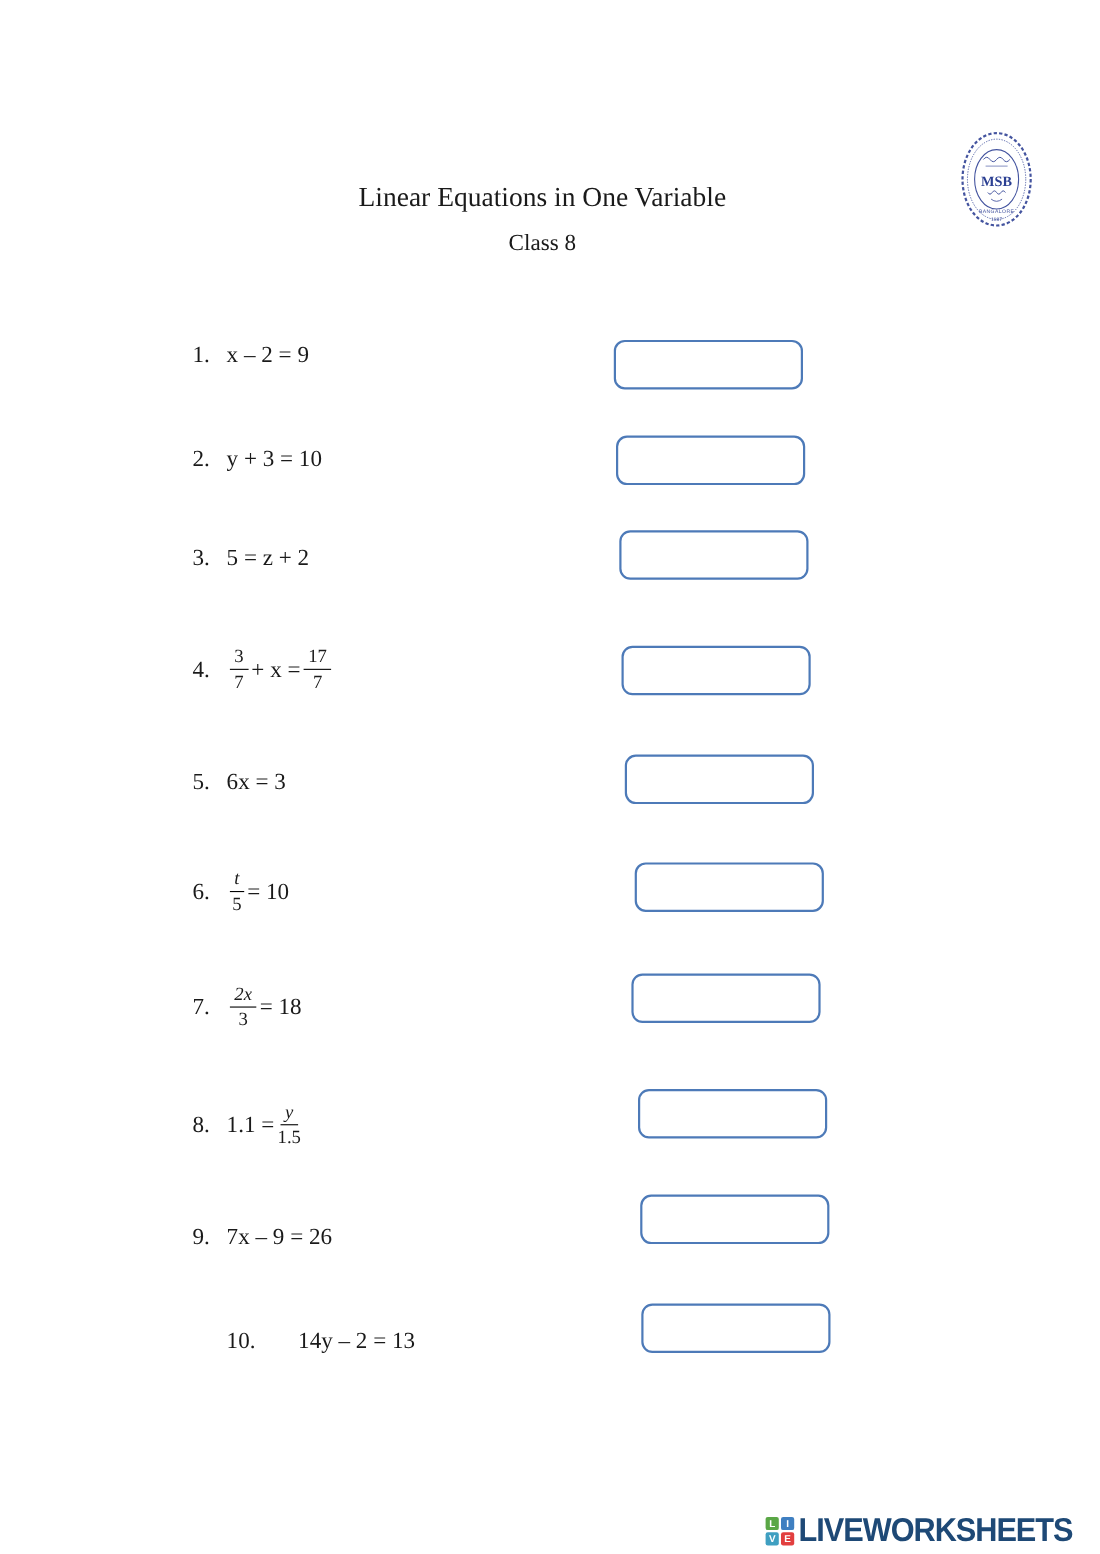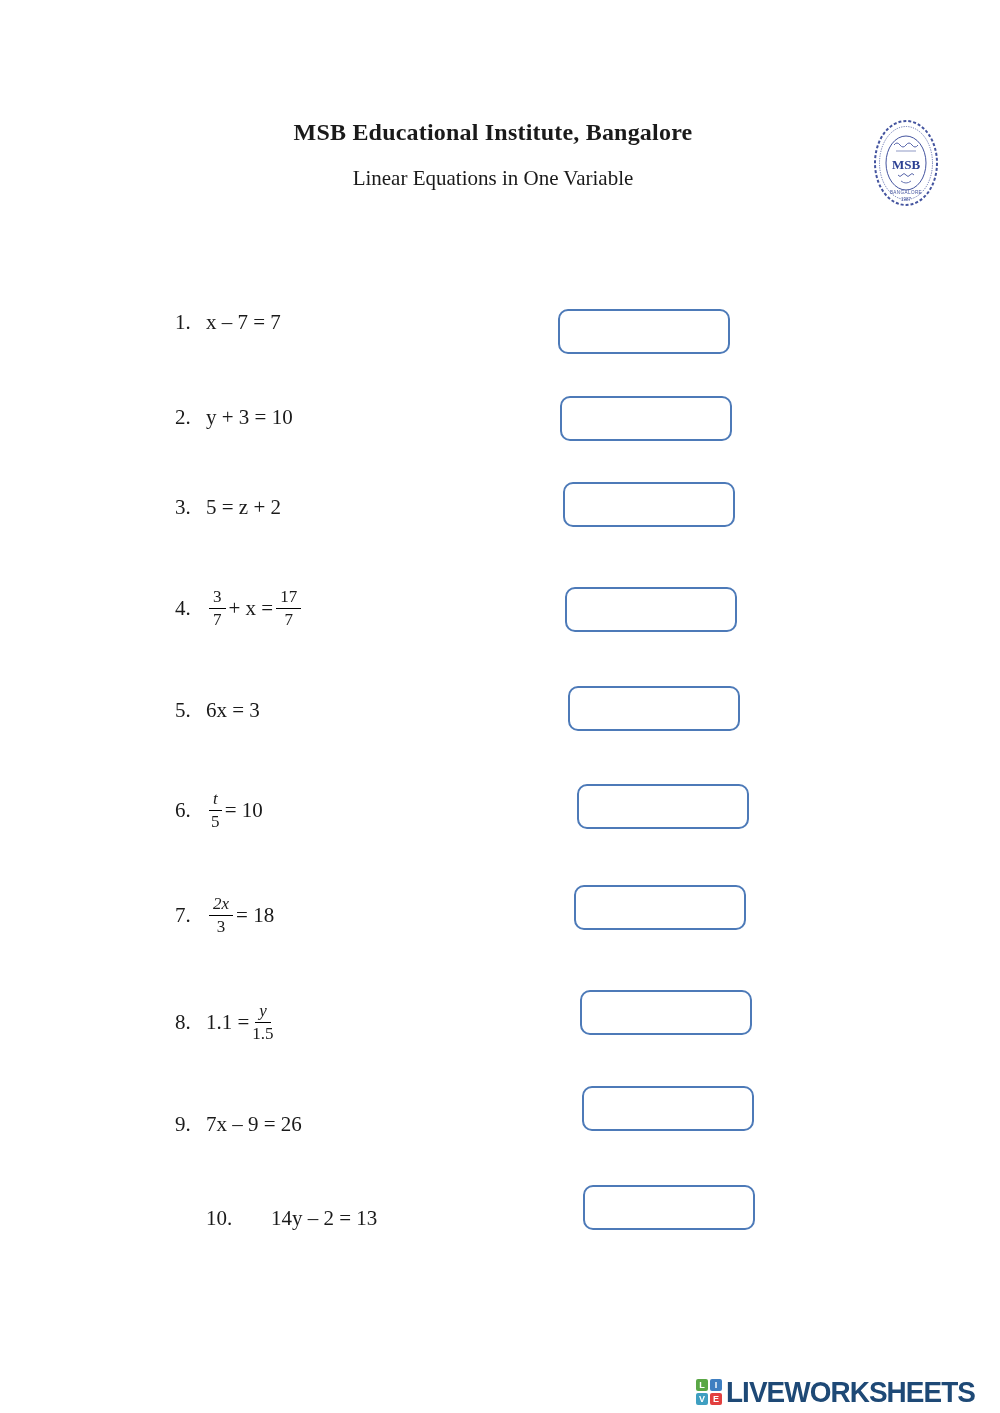--- a/index.html
+++ b/index.html
@@ -7,21 +7,21 @@
   .page {
     position:relative;
     width:1000px; height:1413px;
     background:#ffffff;
     font-family:"Liberation Serif", serif;
     color:#1a1a1a;
     overflow:hidden;
   }
   .hdr { position:absolute; left:163px; width:660px; text-align:center; white-space:nowrap; }
   .title  { top:119px; font-size:24px; font-weight:bold; letter-spacing:0.2px; }
-  .sub    { top:166px; font-size:21px; }
+  .sub    { top:166px; font-size:25px; }
   .klass  { top:208px; font-size:21px; }
   .instruction { position:absolute; left:175px; top:252px; font-size:21px; white-space:nowrap; }
 
   .q-row { position:absolute; left:175px; display:flex; align-items:center; font-size:21px; white-space:nowrap; }
   .q-plain { height:26px; }
   .q-frac  { height:54px; }
   .q-num  { display:inline-block; width:31px; }
   .q-num.wide { width:65px;margin-left:31px; }
   .q-eq { display:inline-flex; align-items:center; }
 
@@ -52,39 +52,39 @@
     color:#1e4976;
     transform:scaleX(0.93); transform-origin:left center;
     text-decoration:none; cursor:pointer;
   }
 </style>
 </head>
 <body>
 
 <div class="page">
 
-  <div class="hdr title">MSB Educational Institute, Bangalore</div>
   <div class="hdr sub">Linear Equations in One Variable</div>
+  <div class="hdr klass">Class 8</div>
 
   <svg class="seal" width="68" height="90" viewBox="0 0 68 90">
     <ellipse cx="34" cy="45" rx="31" ry="42" fill="none" stroke="#44549f" stroke-width="2" stroke-dasharray="3 2"></ellipse>
     <ellipse cx="34" cy="45" rx="26.5" ry="36.5" fill="none" stroke="#44549f" stroke-width="0.8" stroke-dasharray="1.2 1.2"></ellipse>
     <ellipse cx="34" cy="45" rx="20" ry="27" fill="none" stroke="#44549f" stroke-width="1"></ellipse>
     <path d="M22,27 q3,-4 6,0 t6,0 t6,0 t6,0" stroke="#44549f" fill="none" stroke-width="0.9"></path>
     <path d="M24,33 h20" stroke="#44549f" fill="none" stroke-width="0.6"></path>
     <text x="34" y="51" text-anchor="middle" font-family="Liberation Serif, serif" font-weight="bold" font-size="13" fill="#2b3f92">MSB</text>
     <path d="M26,57 q2,3 4,0 t4,0 t4,0 t4,0" stroke="#44549f" fill="none" stroke-width="0.9"></path>
     <path d="M29,63 q5,4 10,0" stroke="#44549f" fill="none" stroke-width="0.8"></path>
     <text x="34" y="76" text-anchor="middle" font-family="Liberation Sans, sans-serif" font-size="4.6" letter-spacing="0.4" fill="#44549f">BANGALORE</text>
     <text x="34" y="82.5" text-anchor="middle" font-family="Liberation Sans, sans-serif" font-size="4.6" fill="#44549f">1987</text>
   </svg>
 
   <div class="q-row q-plain" style="top:309px;">
     <span class="q-num">1.</span>
-    <span class="q-eq">x – 7 = 7</span>
+    <span class="q-eq">x – 2 = 9</span>
   </div>
 
   <div class="q-row q-plain" style="top:404px;">
     <span class="q-num">2.</span>
     <span class="q-eq">y + 3 = 10</span>
   </div>
 
   <div class="q-row q-plain" style="top:494px;">
     <span class="q-num">3.</span>
     <span class="q-eq">5 = z + 2</span>

